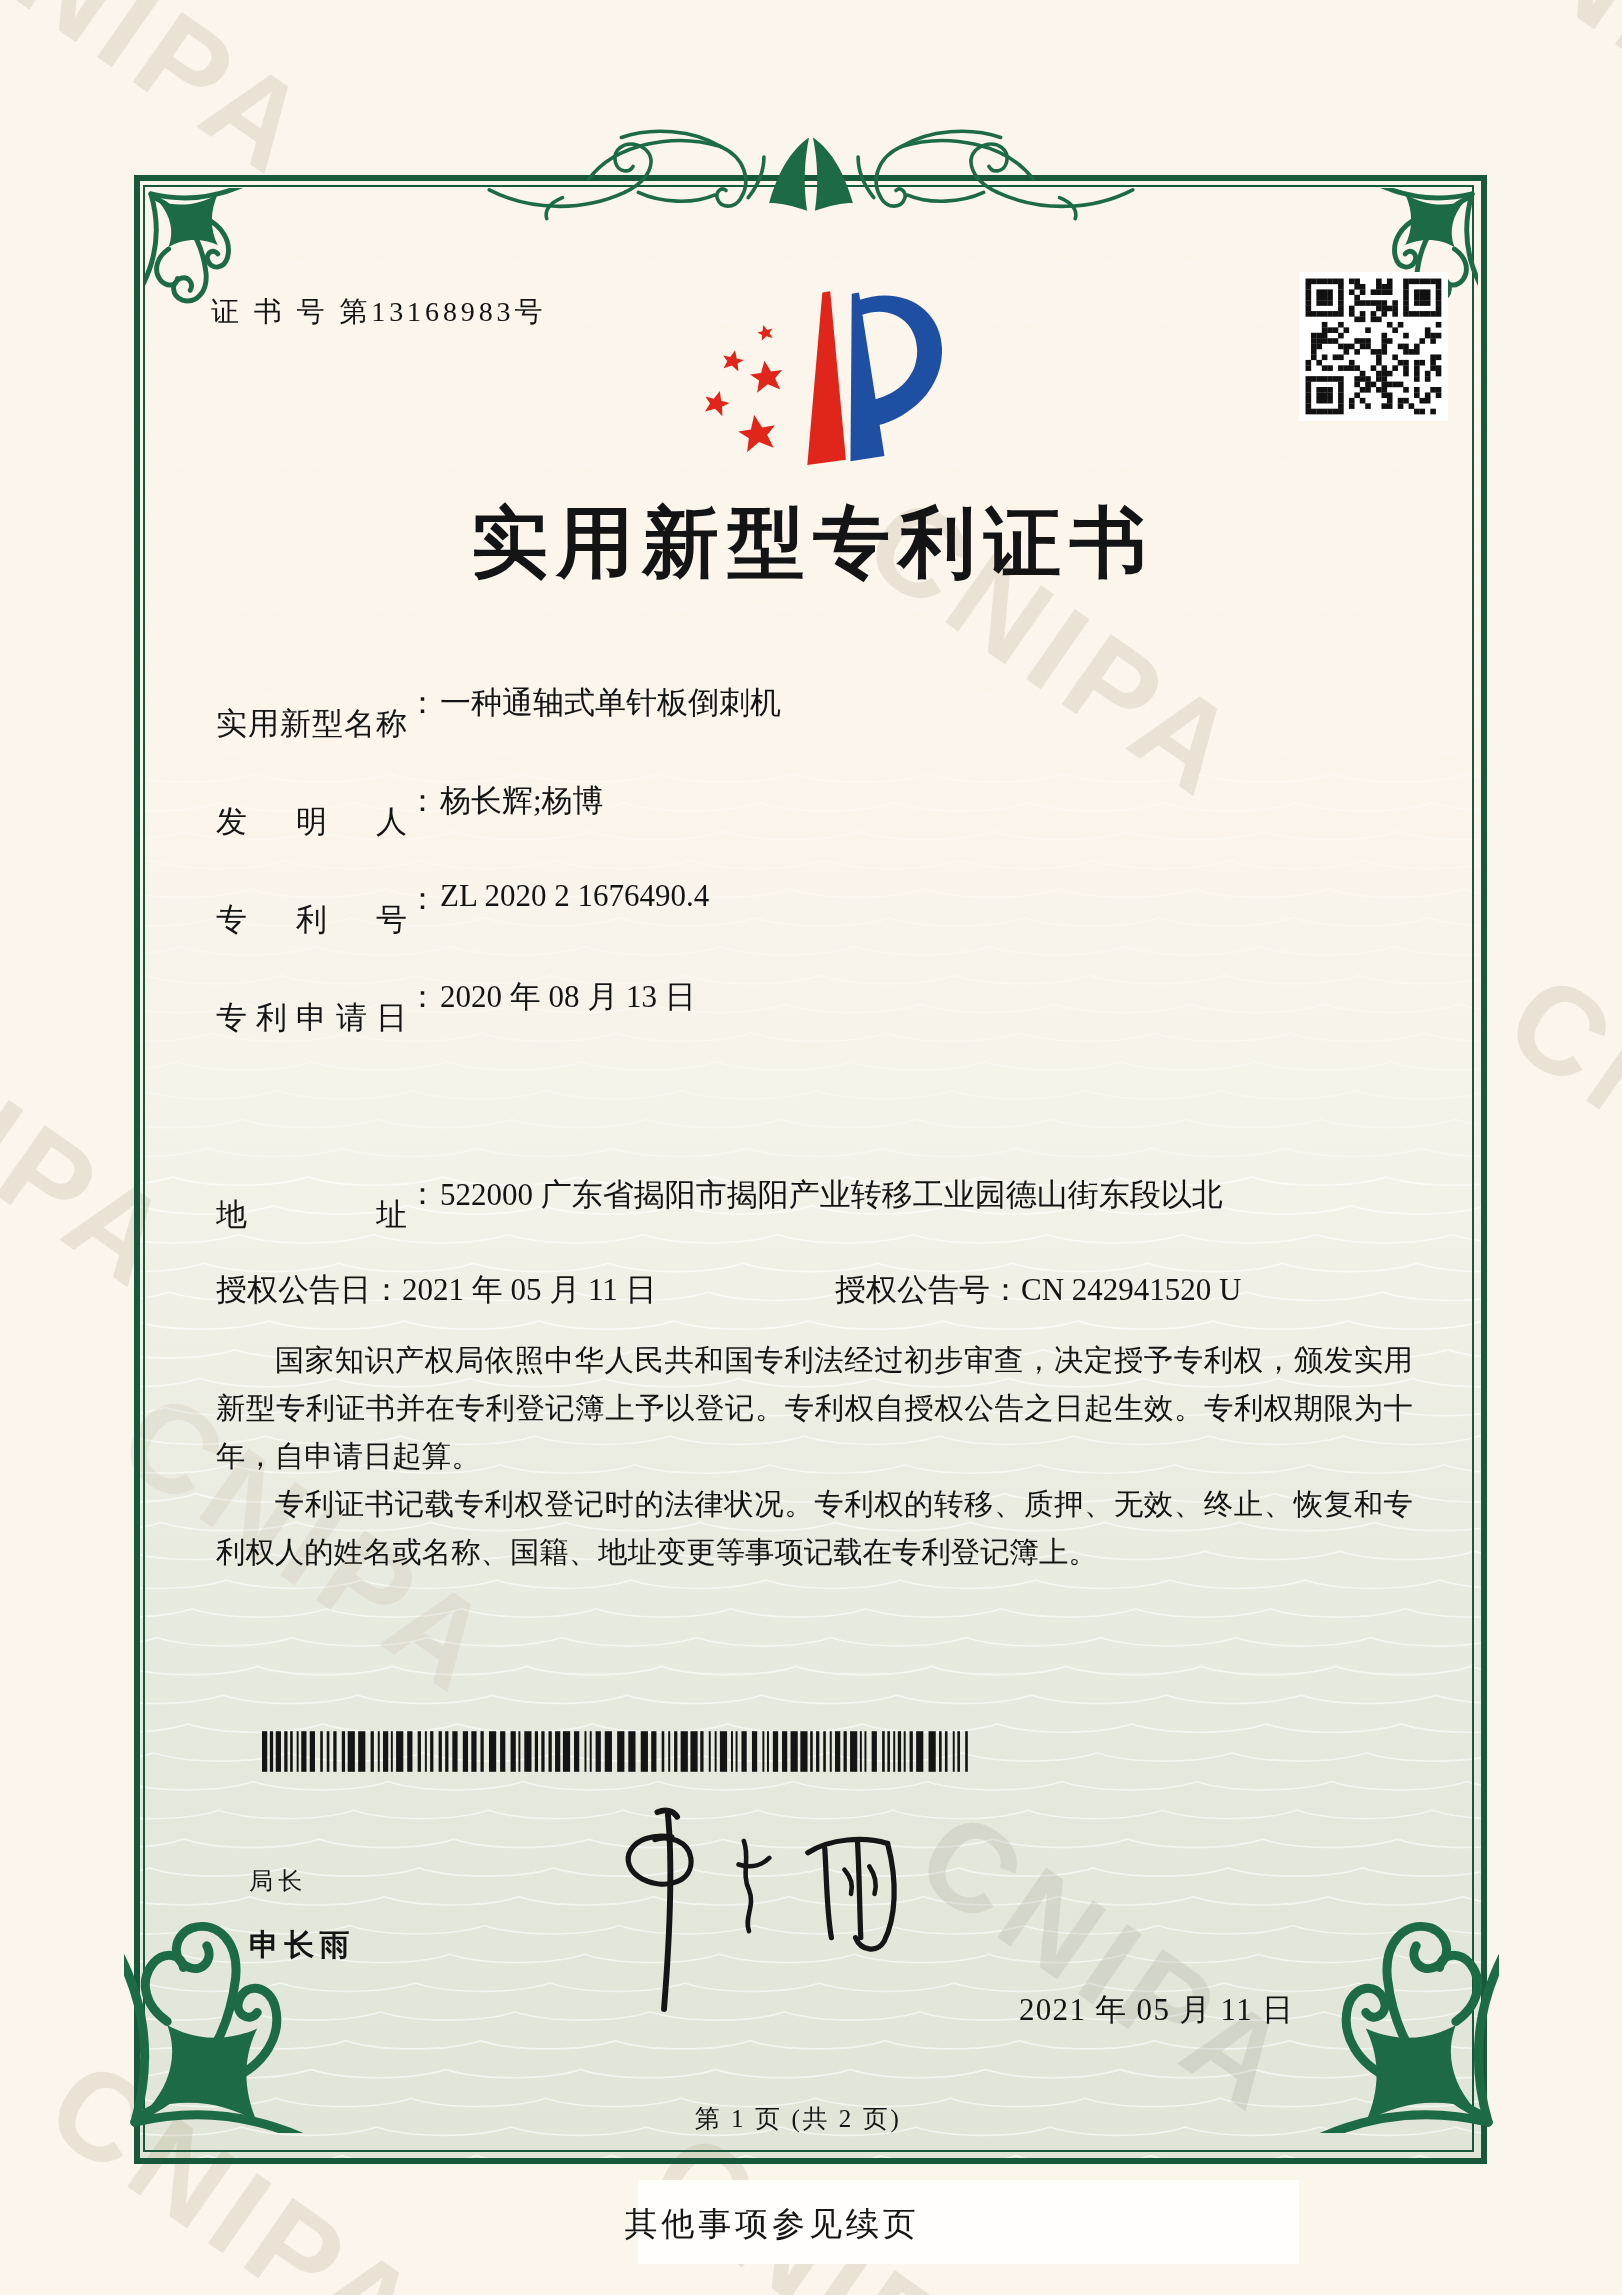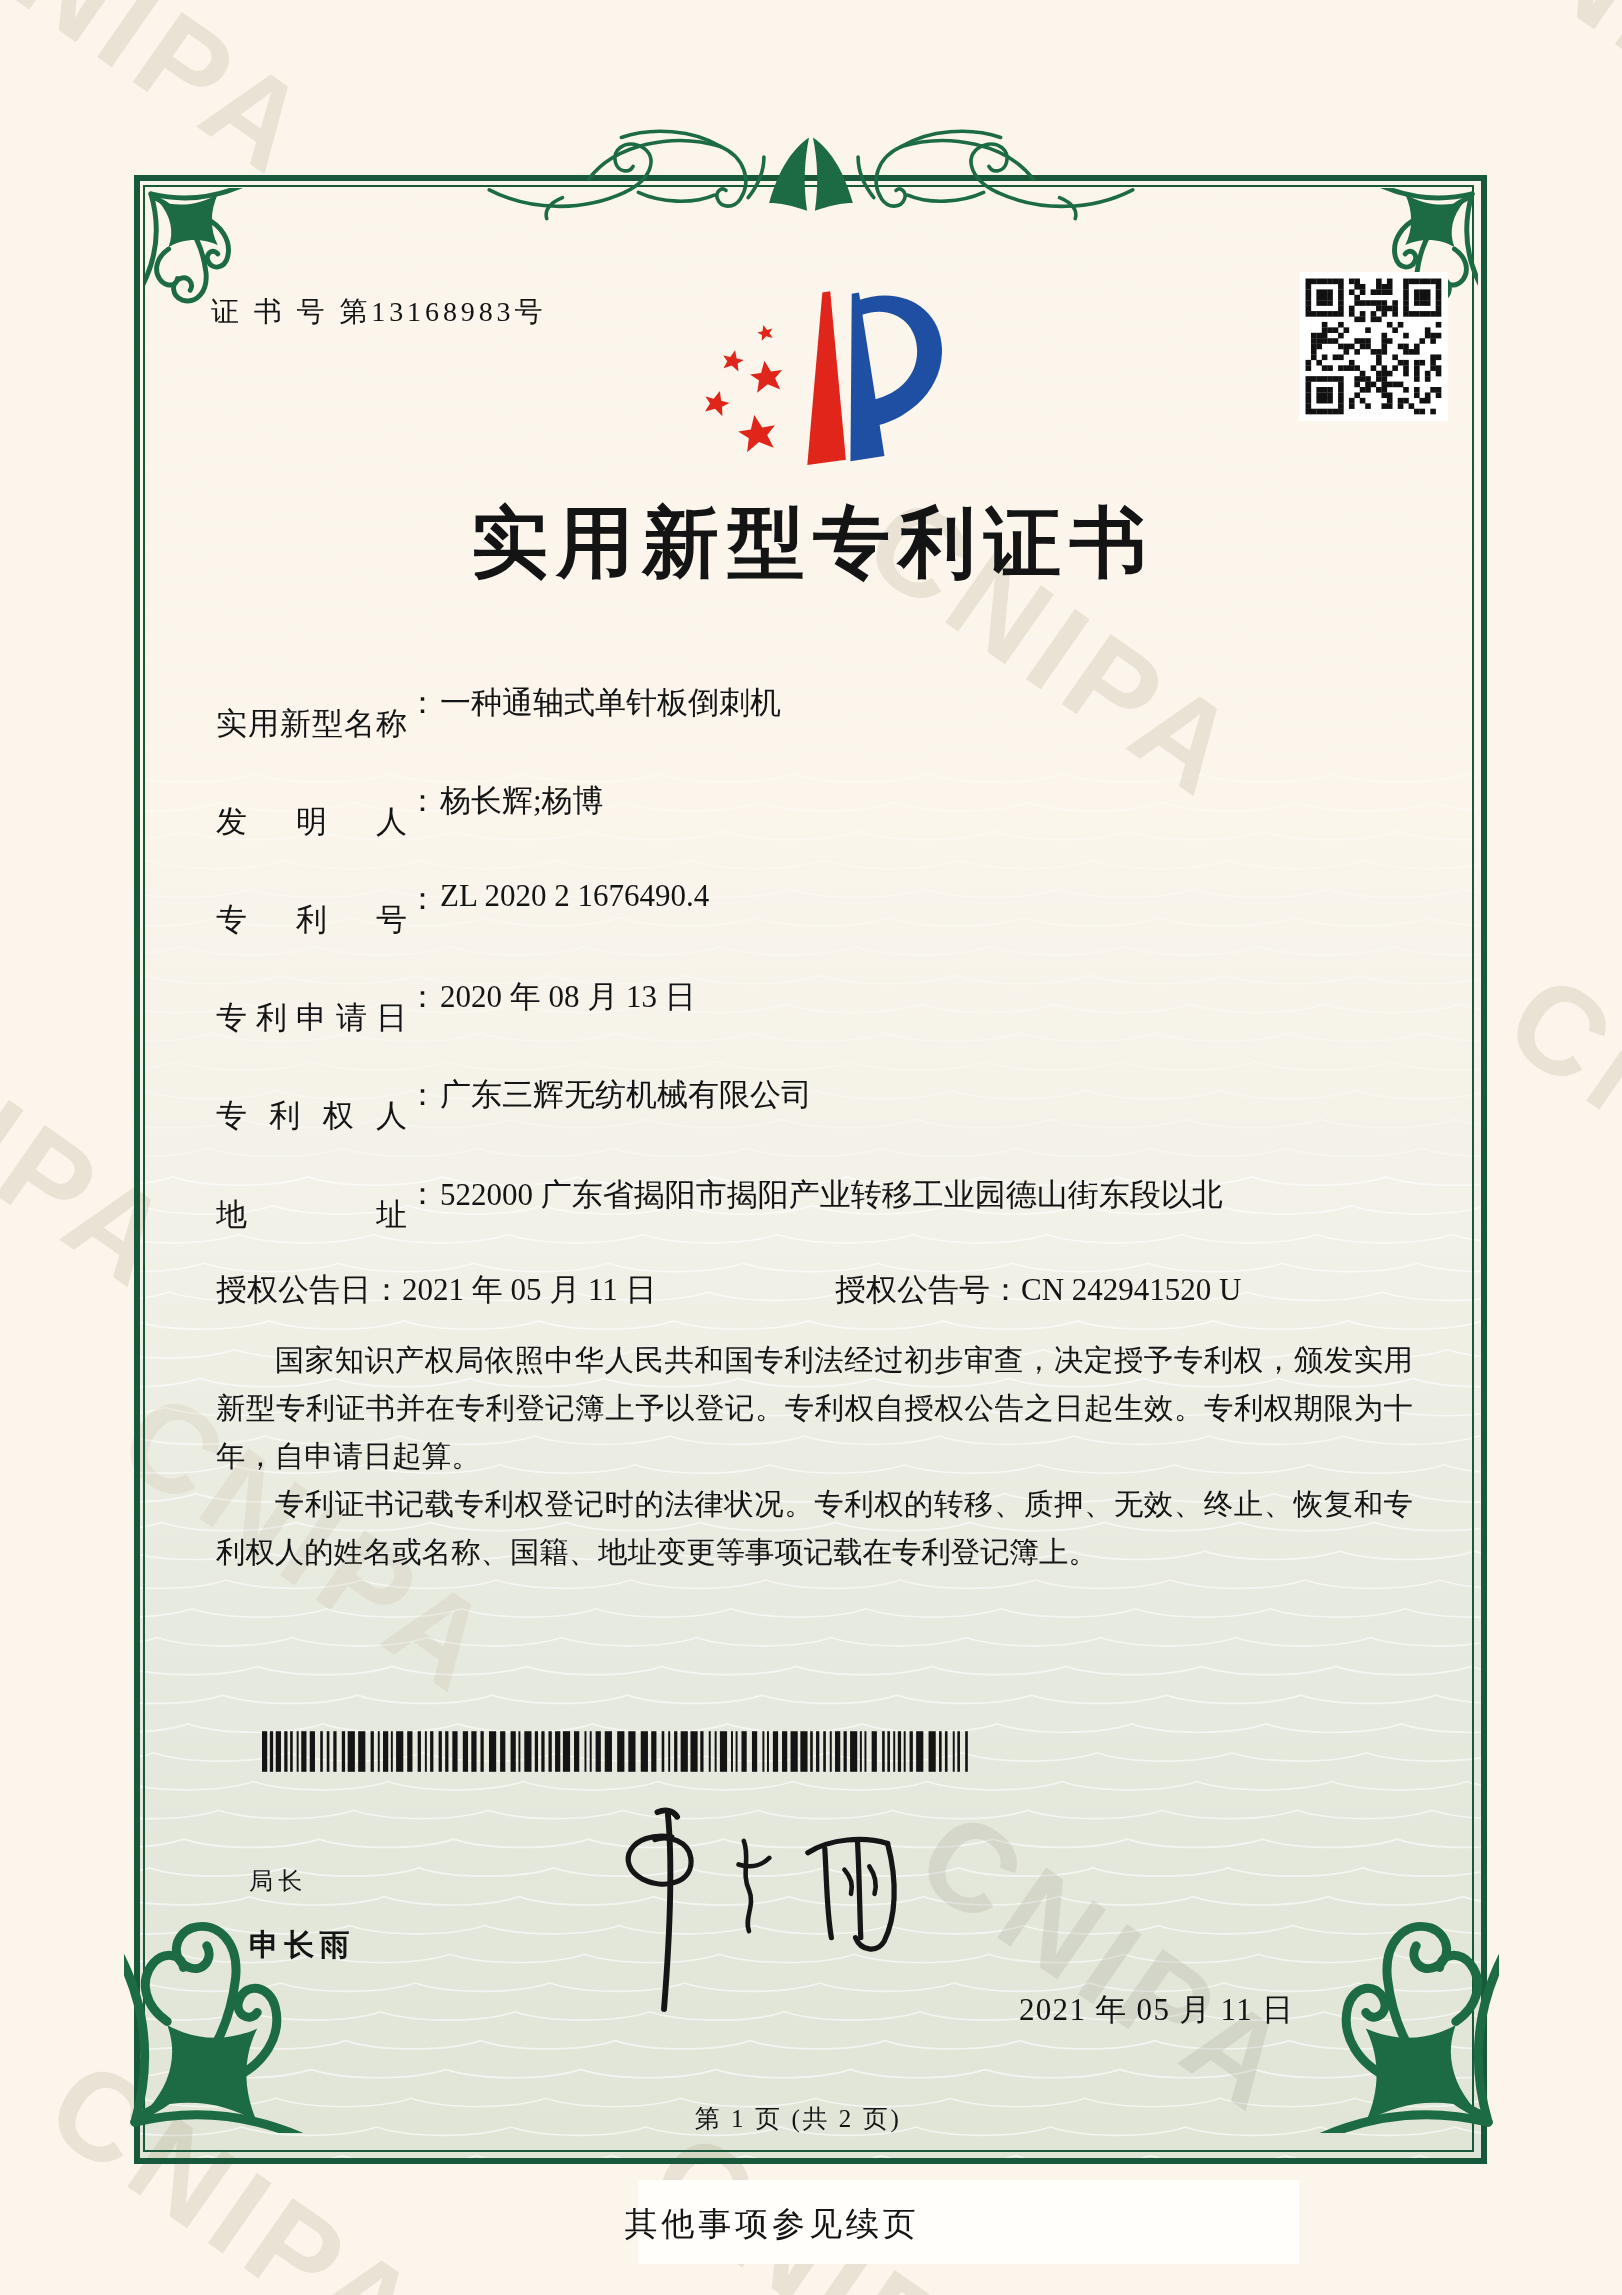--- a/index.html
+++ b/index.html
@@ -488,23 +488,20 @@
   </div>
   <div class="abs frow r2">
     <span class="flabel">发明人</span><span class="fcolon">：</span><span class="fvalue">杨长辉;杨博</span>
   </div>
   <div class="abs frow r3">
     <span class="flabel">专利号</span><span class="fcolon">：</span><span class="fvalue">ZL 2020 2 1676490.4</span>
   </div>
   <div class="abs frow r4">
     <span class="flabel">专利申请日</span><span class="fcolon">：</span><span class="fvalue">2020 年 08 月 13 日</span>
   </div>
-  <div class="abs frow r5">
-    <span class="flabel">专利权人</span><span class="fcolon">：</span><span class="fvalue">广东三辉无纺机械有限公司</span>
-  </div>
   <div class="abs frow r6">
     <span class="flabel">地址</span><span class="fcolon">：</span><span class="fvalue wrap">522000 广东省揭阳市揭阳产业转移工业园德山街东段以北</span>
   </div>
   <div class="abs r7">
     <span>授权公告日</span><span>：</span><span>2021 年 05 月 11 日</span>
     <span class="grant2"><span>授权公告号</span><span>：</span><span>CN 242941520 U</span></span>
   </div>
 
   <div class="abs paras">
     <p>国家知识产权局依照中华人民共和国专利法经过初步审查，决定授予专利权，颁发实用新型专利证书并在专利登记簿上予以登记。专利权自授权公告之日起生效。专利权期限为十年，自申请日起算。</p>

